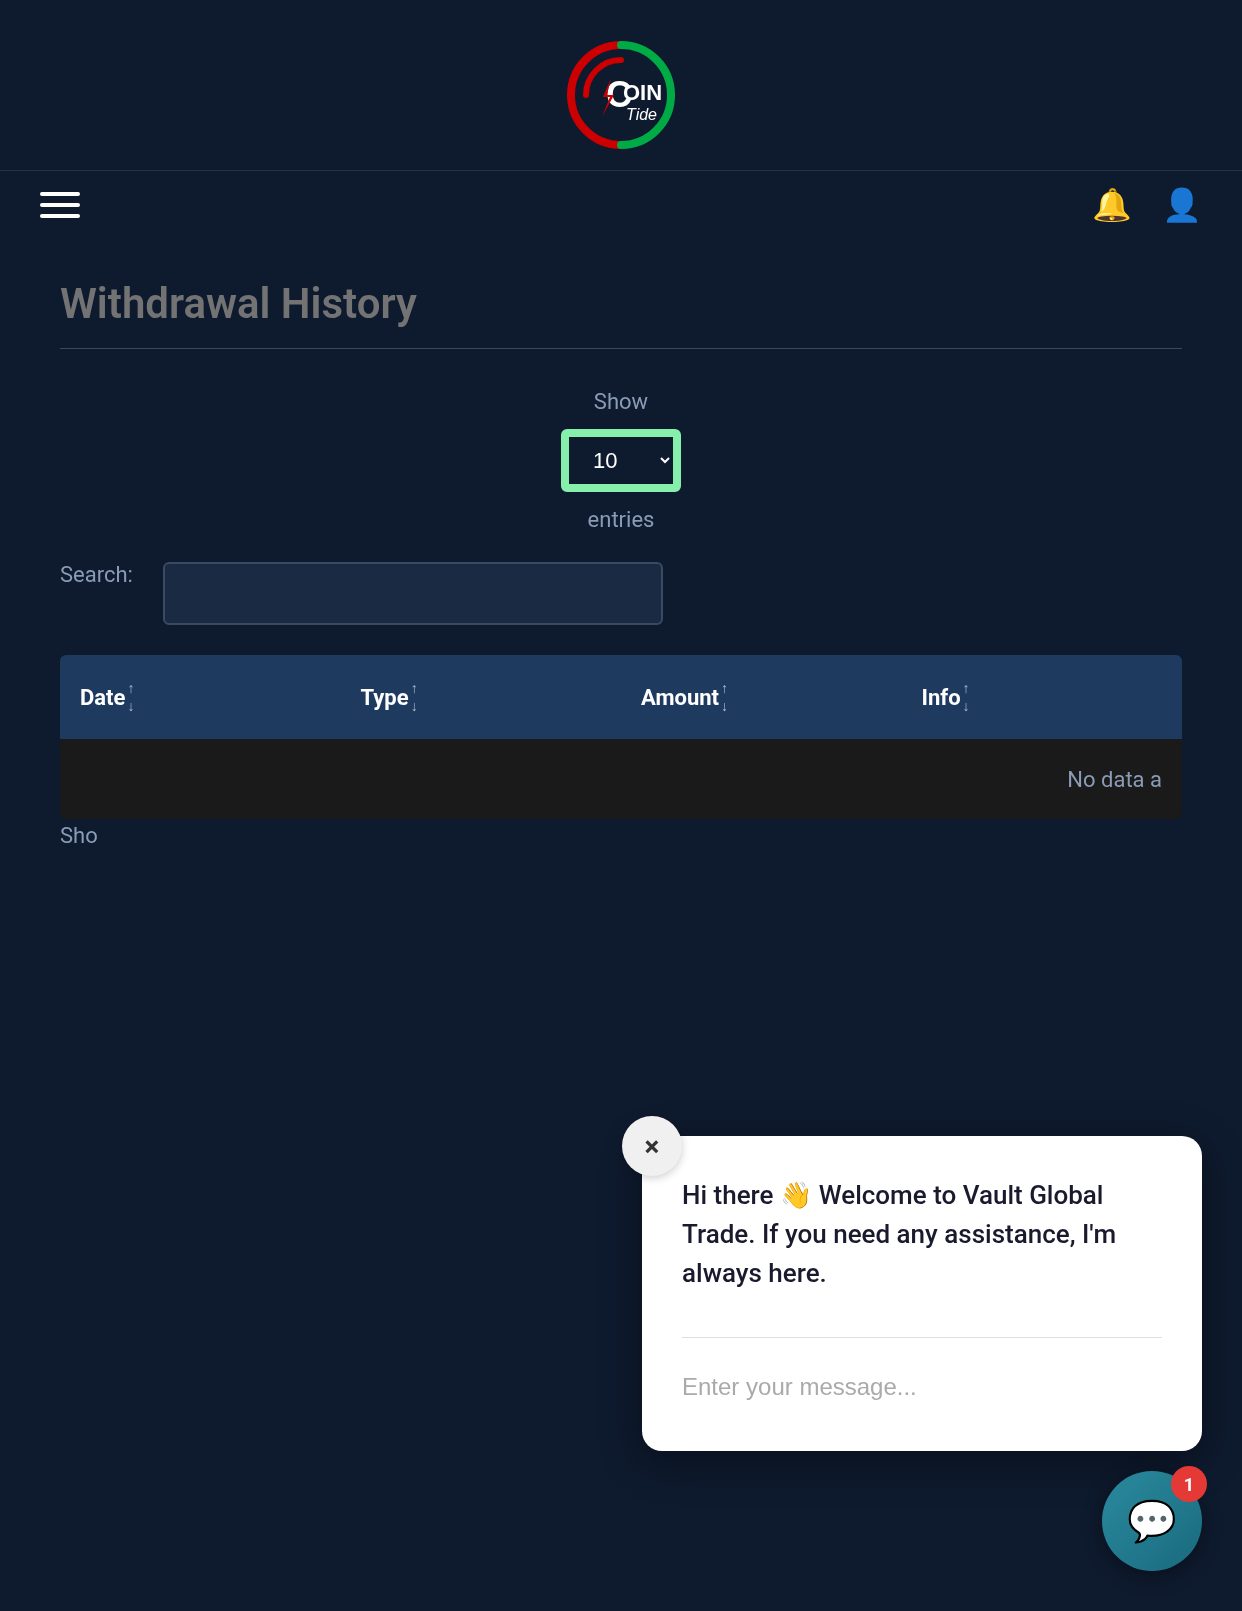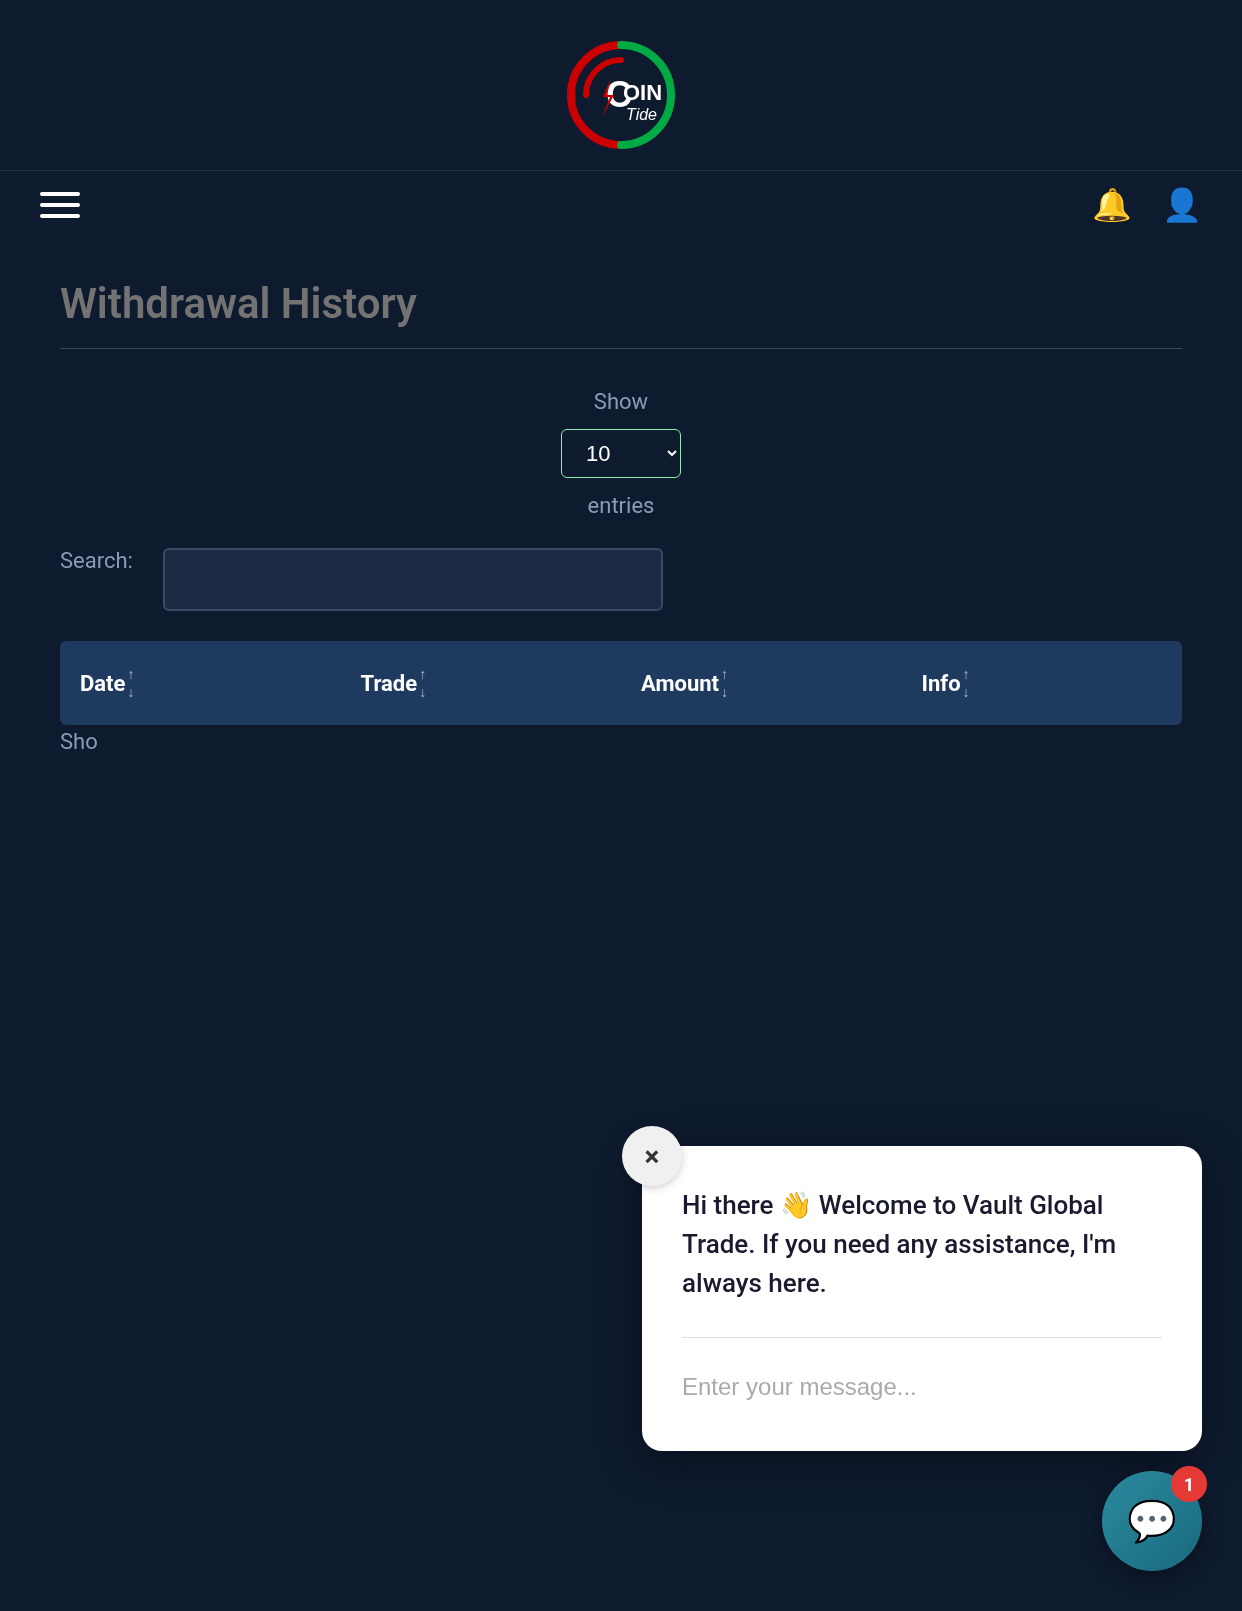--- a/index.html
+++ b/index.html
@@ -104,21 +104,21 @@
       align-items: center;
       gap: 15px;
       margin-bottom: 30px;
       color: #8a9bb5;
       font-size: 22px;
       flex-direction: column;
     }
 
     .entries-select {
       background-color: transparent;
-      border: 1px solid #86efac;
+      border: 8px solid #86efac;
       color: #ffffff;
       padding: 10px 20px;
       font-size: 22px;
       border-radius: 6px;
       cursor: pointer;
       appearance: auto;
       min-width: 120px;
     }
 
     .entries-select option {
@@ -227,21 +227,21 @@
       color: #333;
       cursor: pointer;
       font-weight: bold;
       box-shadow: 0 2px 8px rgba(0,0,0,0.2);
     }
 
     .chat-popup-message {
       color: #1a1a2e;
       font-size: 26px;
       line-height: 1.5;
-      margin-bottom: 34px;
+      margin-bottom: 44px;
       font-weight: 500;
     }
 
     .chat-divider {
       border: none;
       border-top: 1px solid #e0e0e0;
       margin-bottom: 25px;
     }
 
     .chat-input {
@@ -358,41 +358,44 @@
   <div class="table-container">
     <div class="table-header">
       <div class="table-header-cell">
         <span>Date</span>
         <div class="sort-icons">
           <span>↑</span>
           <span>↓</span>
         </div>
       </div>
       <div class="table-header-cell">
-        <span>Trade</span>
+        <span>Type</span>
         <div class="sort-icons">
           <span>↑</span>
           <span>↓</span>
         </div>
       </div>
       <div class="table-header-cell">
         <span>Amount</span>
         <div class="sort-icons">
           <span>↑</span>
           <span>↓</span>
         </div>
       </div>
       <div class="table-header-cell">
         <span>Info</span>
         <div class="sort-icons">
           <span>↑</span>
           <span>↓</span>
         </div>
       </div>
     </div>
+    <div class="table-body">
+      <span class="no-data-text">No data a</span>
+    </div>
   </div>
 
   <div class="show-bottom">
     <span>Sho</span>
   </div>
 </main>
 
 <div class="chat-popup">
   <div class="chat-popup-close">×</div>
   <p class="chat-popup-message">Hi there 👋 Welcome to Vault Global Trade. If you need any assistance, I'm always here.</p>

